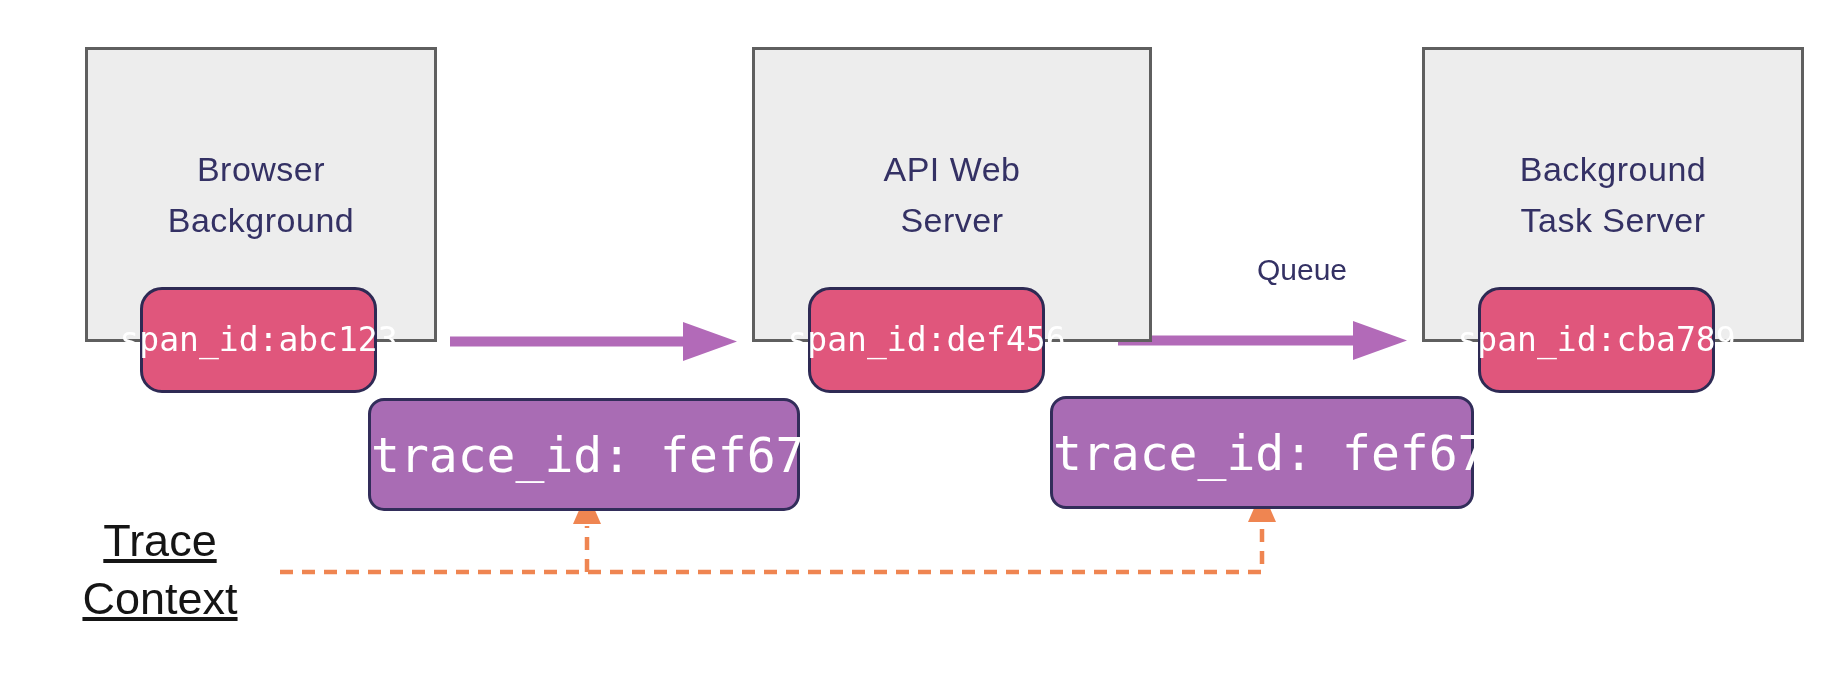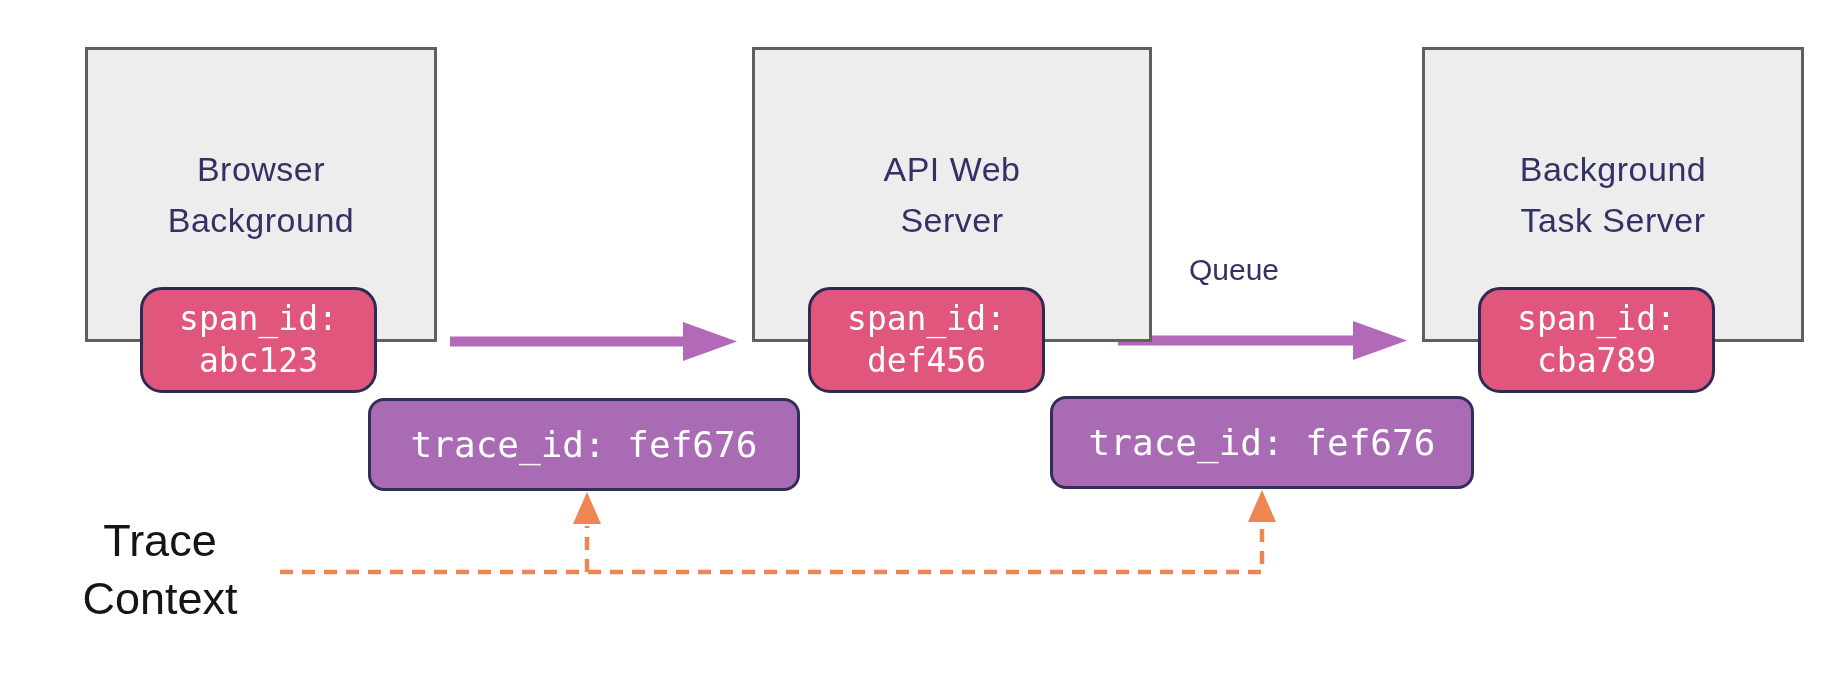--- a/index.html
+++ b/index.html
@@ -45,56 +45,57 @@
     color:var(--title-text);
     font-size:34px;line-height:51px;font-weight:500;
     letter-spacing:0.5px;
   }
   .span-badge{
     position:absolute;top:287px;
     width:237px;height:106px;
     background:var(--span-fill);
     border:3px solid var(--span-border);
     border-radius:22px;
-    display:flex;flex-direction:column;align-items:center;justify-content:center;
+    display:flex;flex-direction:row;align-items:center;justify-content:center;
     color:var(--span-text);
     font-family:"DejaVu Sans Mono", monospace;
     font-size:33px;line-height:42px;
     text-align:center;
   }
   .badge-1{left:140px;}
   .badge-2{left:808px;}
   .badge-3{left:1478px;}
   .edge-label{
     position:absolute;top:252px;
     color:var(--title-text);
     font-size:30px;line-height:36px;font-weight:500;
     text-align:center;
   }
   .edge-label-1{left:437px;width:315px;}
-  .edge-label-2{left:1074px;width:320px;}
+  .edge-label-2{left:1142px;width:320px;}
   .context-box{
     position:absolute;
-    height:93px;
+    height:113px;
     background:var(--context-fill);
     border:3px solid var(--context-border);
     border-radius:16px;
     display:flex;flex-direction:column;justify-content:center;
     color:var(--context-text);
     font-family:"DejaVu Sans Mono", monospace;
-    font-size:36px;line-height:42px;
+    font-size:48px;line-height:42px;
     text-align:center;white-space:nowrap;
   }
   .context-1{left:368px;top:398px;width:432px;}
   .context-2{left:1050px;top:396px;width:424px;}
   .trace-label{
     position:absolute;left:40px;top:512px;width:240px;
     color:var(--trace-label-text);
     font-size:45px;line-height:58px;font-weight:500;
     text-align:center;
+    text-decoration:underline;
   }
 </style>
 </head>
 <body>
 
 <div class="canvas">
 
   <svg class="svg-layer" viewBox="0 0 1844 694">
 
     <g>

